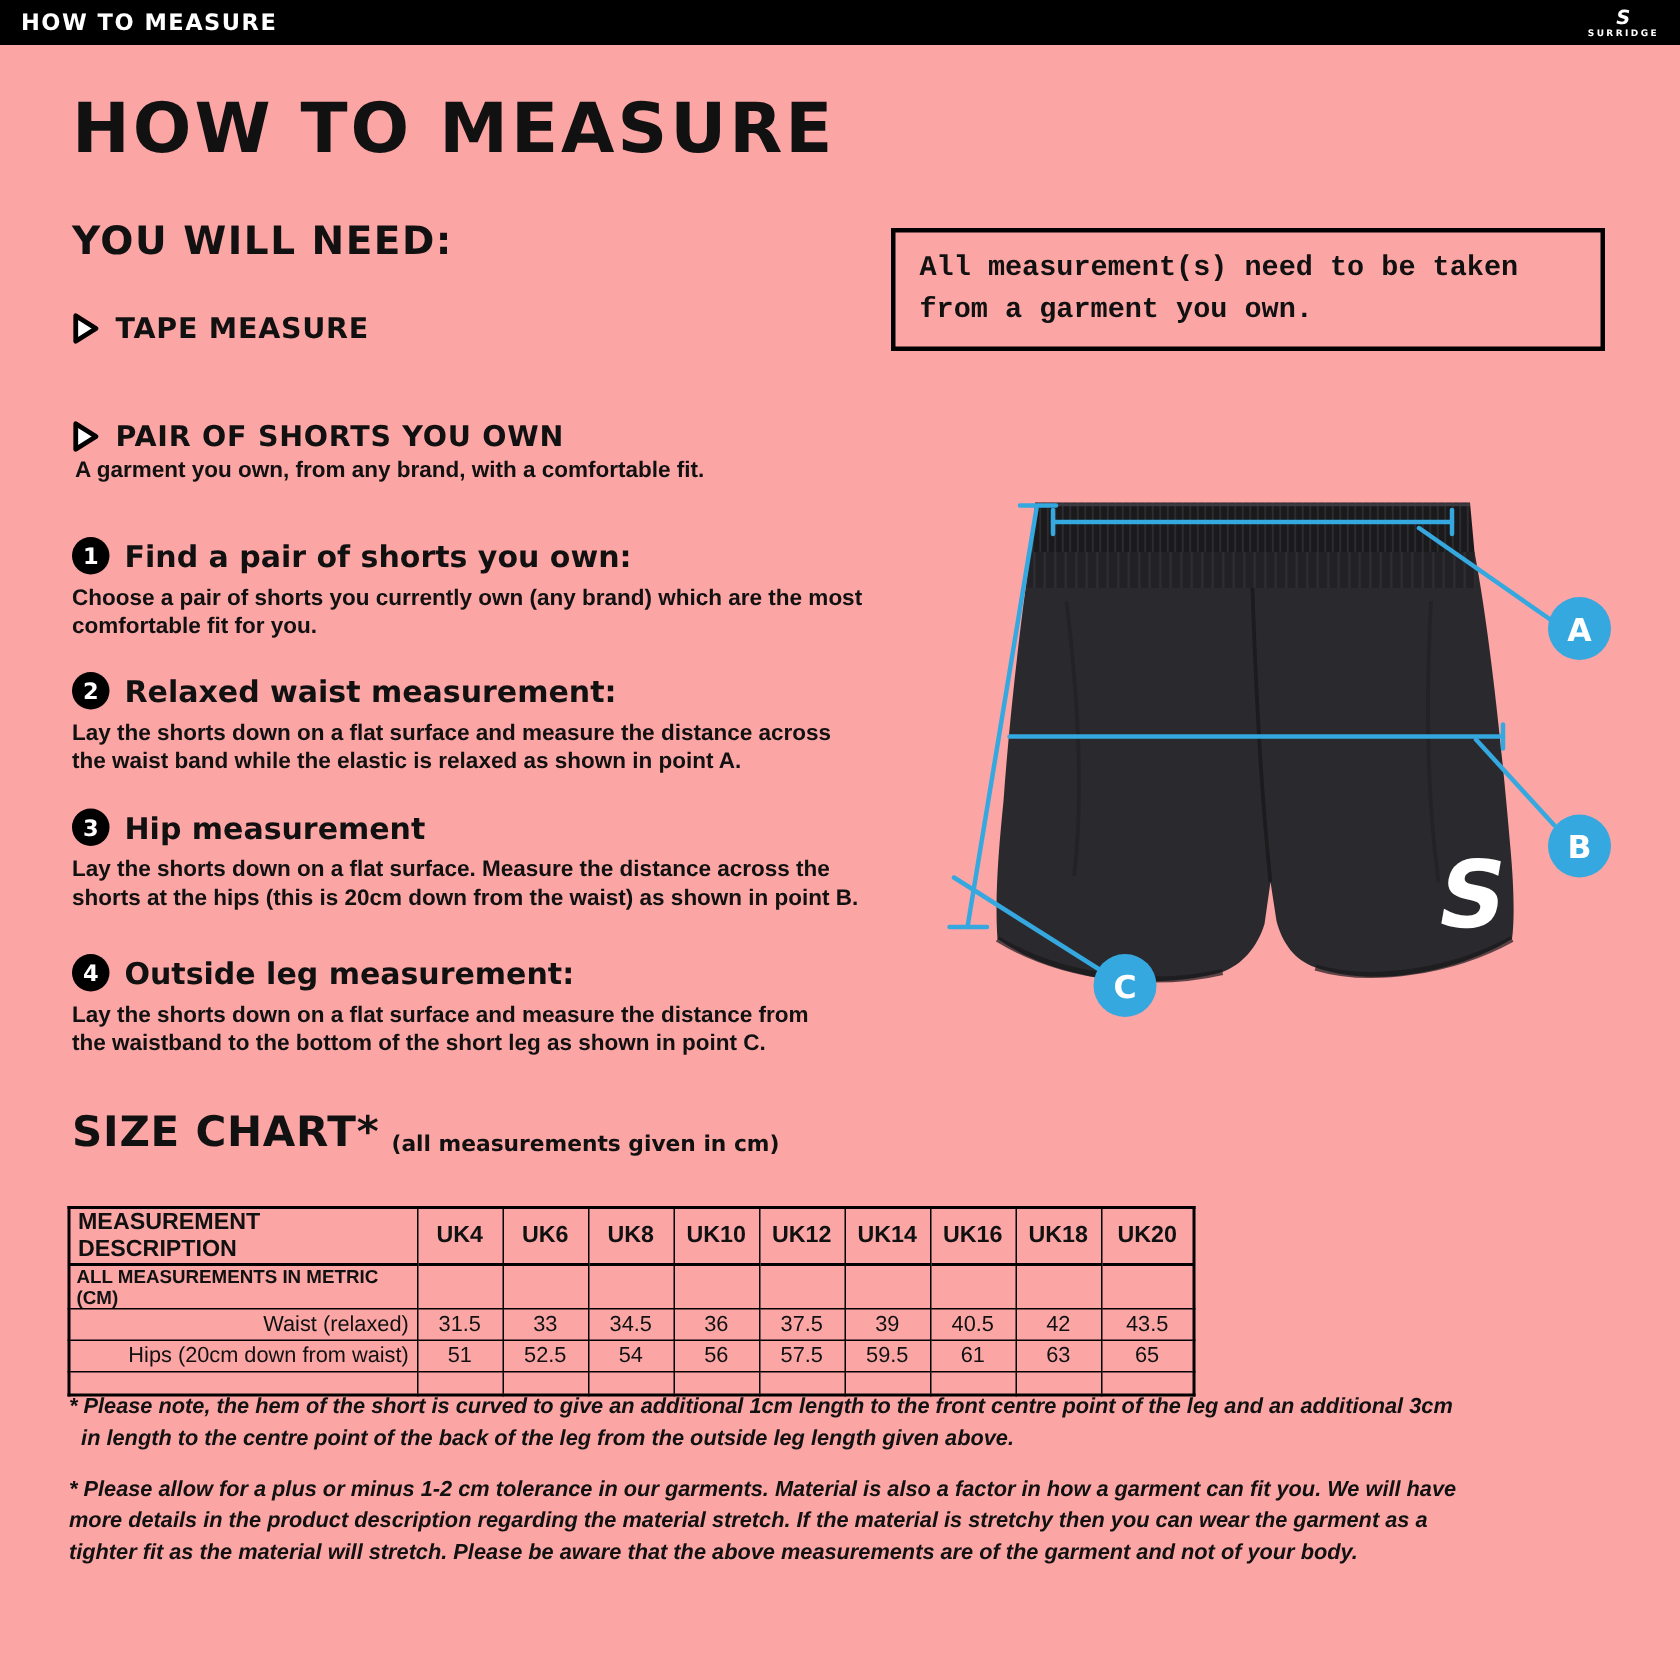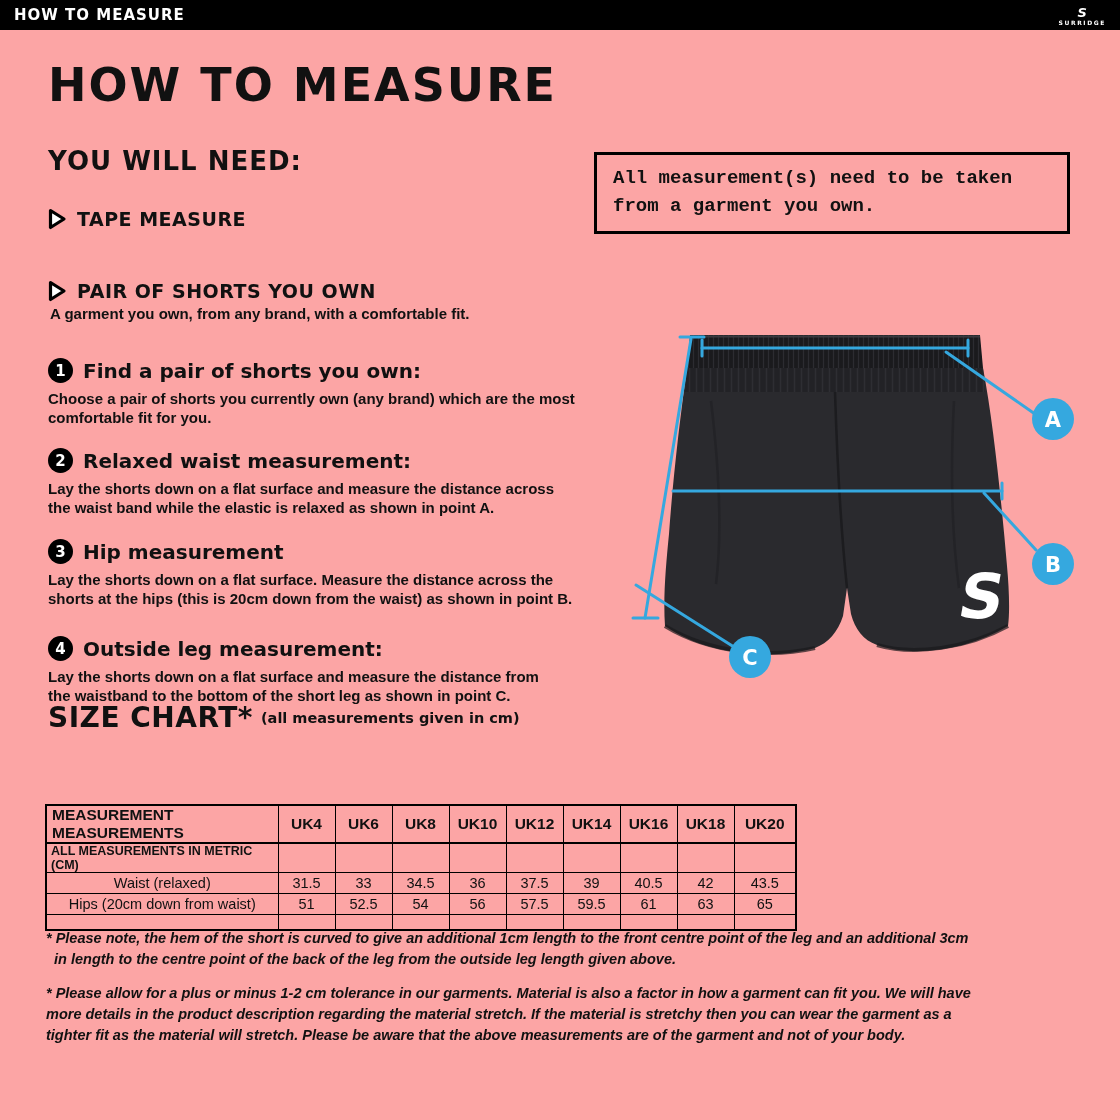--- a/index.html
+++ b/index.html
@@ -41,32 +41,32 @@
   .badge{width:25px;height:25px;border-radius:50%;background:#000;color:#fff;font-size:15px;
          font-weight:bold;display:flex;align-items:center;justify-content:center;flex:0 0 auto;}
   .step-title{font-size:20px;font-weight:bold;}
   .step-desc{font-size:15px;font-weight:bold;line-height:1.25;white-space:pre-line;
              font-family:"Liberation Sans",sans-serif;}
 
   
   .diagram{position:absolute;left:616px;top:326px;width:488px;height:368px;}
 
   
-  .sc-head{position:absolute;left:48px;top:701px;display:flex;align-items:center;gap:8px;}
+  .sc-head{position:absolute;left:48px;top:738px;display:flex;align-items:flex-end;gap:8px;}
   .sc-title{font-size:28px;font-weight:bold;letter-spacing:.5px;}
   .sc-sub{font-size:14.5px;font-weight:bold;}
   table.sizes{position:absolute;left:45px;top:804px;width:750px;border-collapse:collapse;
               table-layout:fixed;border:2px solid #000;font-family:"Liberation Sans",sans-serif;}
   table.sizes th,table.sizes td{border:1px solid #000;padding:0 5px;box-sizing:border-box;overflow:hidden;}
   tr.hdr th{font-size:15.5px;font-weight:bold;height:31px;text-align:center;}
   tr.hdr th.first{text-align:left;border-bottom:2px solid #000;}
   tr.hdr th{border-bottom:2px solid #000;}
   tr.metric td{font-size:12.5px;font-weight:bold;height:17px;text-align:left;padding:0 4px;}
   tr.data td{font-size:14.5px;height:21px;text-align:center;font-weight:normal;}
-  tr.data td.lbl{text-align:center;}
+  tr.data td.lbl{text-align:right;}
   tr.empty td{height:15px;}
 
   
   .notes{position:absolute;left:46px;top:928px;width:1050px;}
   .note{font-size:14.5px;font-weight:bold;font-style:italic;line-height:1.45;white-space:pre-line;
         margin:0 0 13px 0;font-family:"Liberation Sans",sans-serif;}
 </style>
 </head>
 <body>
 
@@ -231,21 +231,21 @@
         <col style="width:57px">
       <col style="width:57px">
         <col style="width:57px">
         <col style="width:57px">
         <col style="width:57px">
       <col style="width:57px">
         <col style="width:62px">
     </colgroup>
     <tbody>
       <tr class="hdr">
-        <th class="first">MEASUREMENT MEASUREMENTS</th>
+        <th class="first">MEASUREMENT DESCRIPTION</th>
         <th>UK4</th>
         <th>UK6</th>
         <th>UK8</th>
         <th>UK10</th>
         <th>UK12</th>
         <th>UK14</th>
         <th>UK16</th>
         <th>UK18</th>
         <th>UK20</th>
       </tr>

